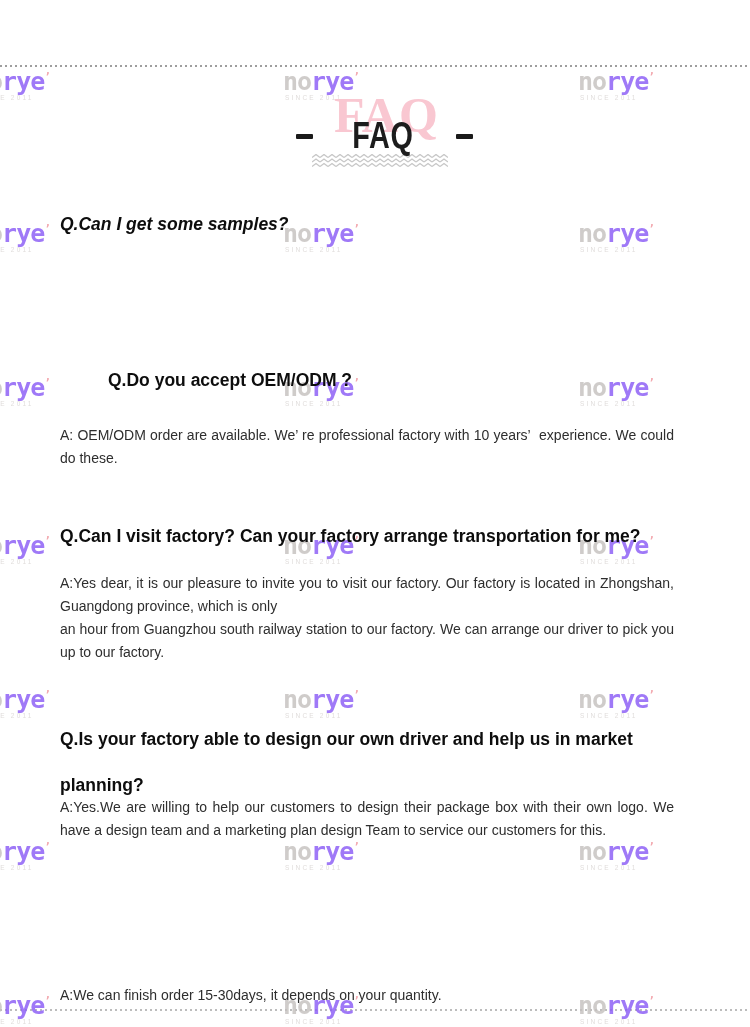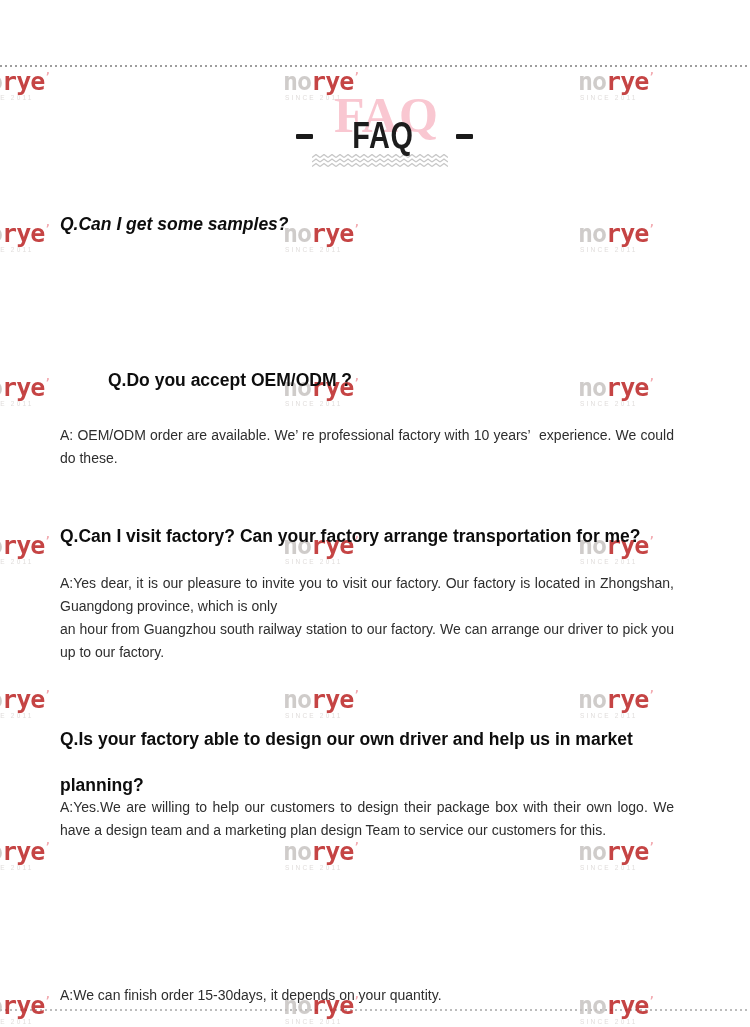--- a/index.html
+++ b/index.html
@@ -17,21 +17,21 @@
   .dotted.bottom { top:1009px; background-image:repeating-linear-gradient(90deg,#bcbcbc 0 2px,transparent 2px 5px); }
 
   
   .wm-layer { position:absolute; inset:0; z-index:0; }
   .wm { position:absolute; width:100px; opacity:.82; }
   .wm-brand {
     font-family:"DejaVu Sans Mono", monospace; font-weight:bold;
     font-size:25px; line-height:22px; letter-spacing:-1px; white-space:nowrap;
   }
   .wm-brand .g { color:#c5c1bf; }
-  .wm-brand .p { color:#b91c1c; }
+  .wm-brand .p { color:#8b5cf6; }
   .wm-brand .tick { color:#f0969e; font-size:11px; vertical-align:10px; letter-spacing:0; }
   .wm-tag {
     font-size:6.5px; letter-spacing:2.2px; color:#d9d5d3;
     padding-left:2px; margin-top:1px; white-space:nowrap;
   }
 
   
   .title-pink {
     position:absolute; left:334px; top:90px; z-index:1;
     font-family:"Liberation Serif", serif; font-weight:bold;

